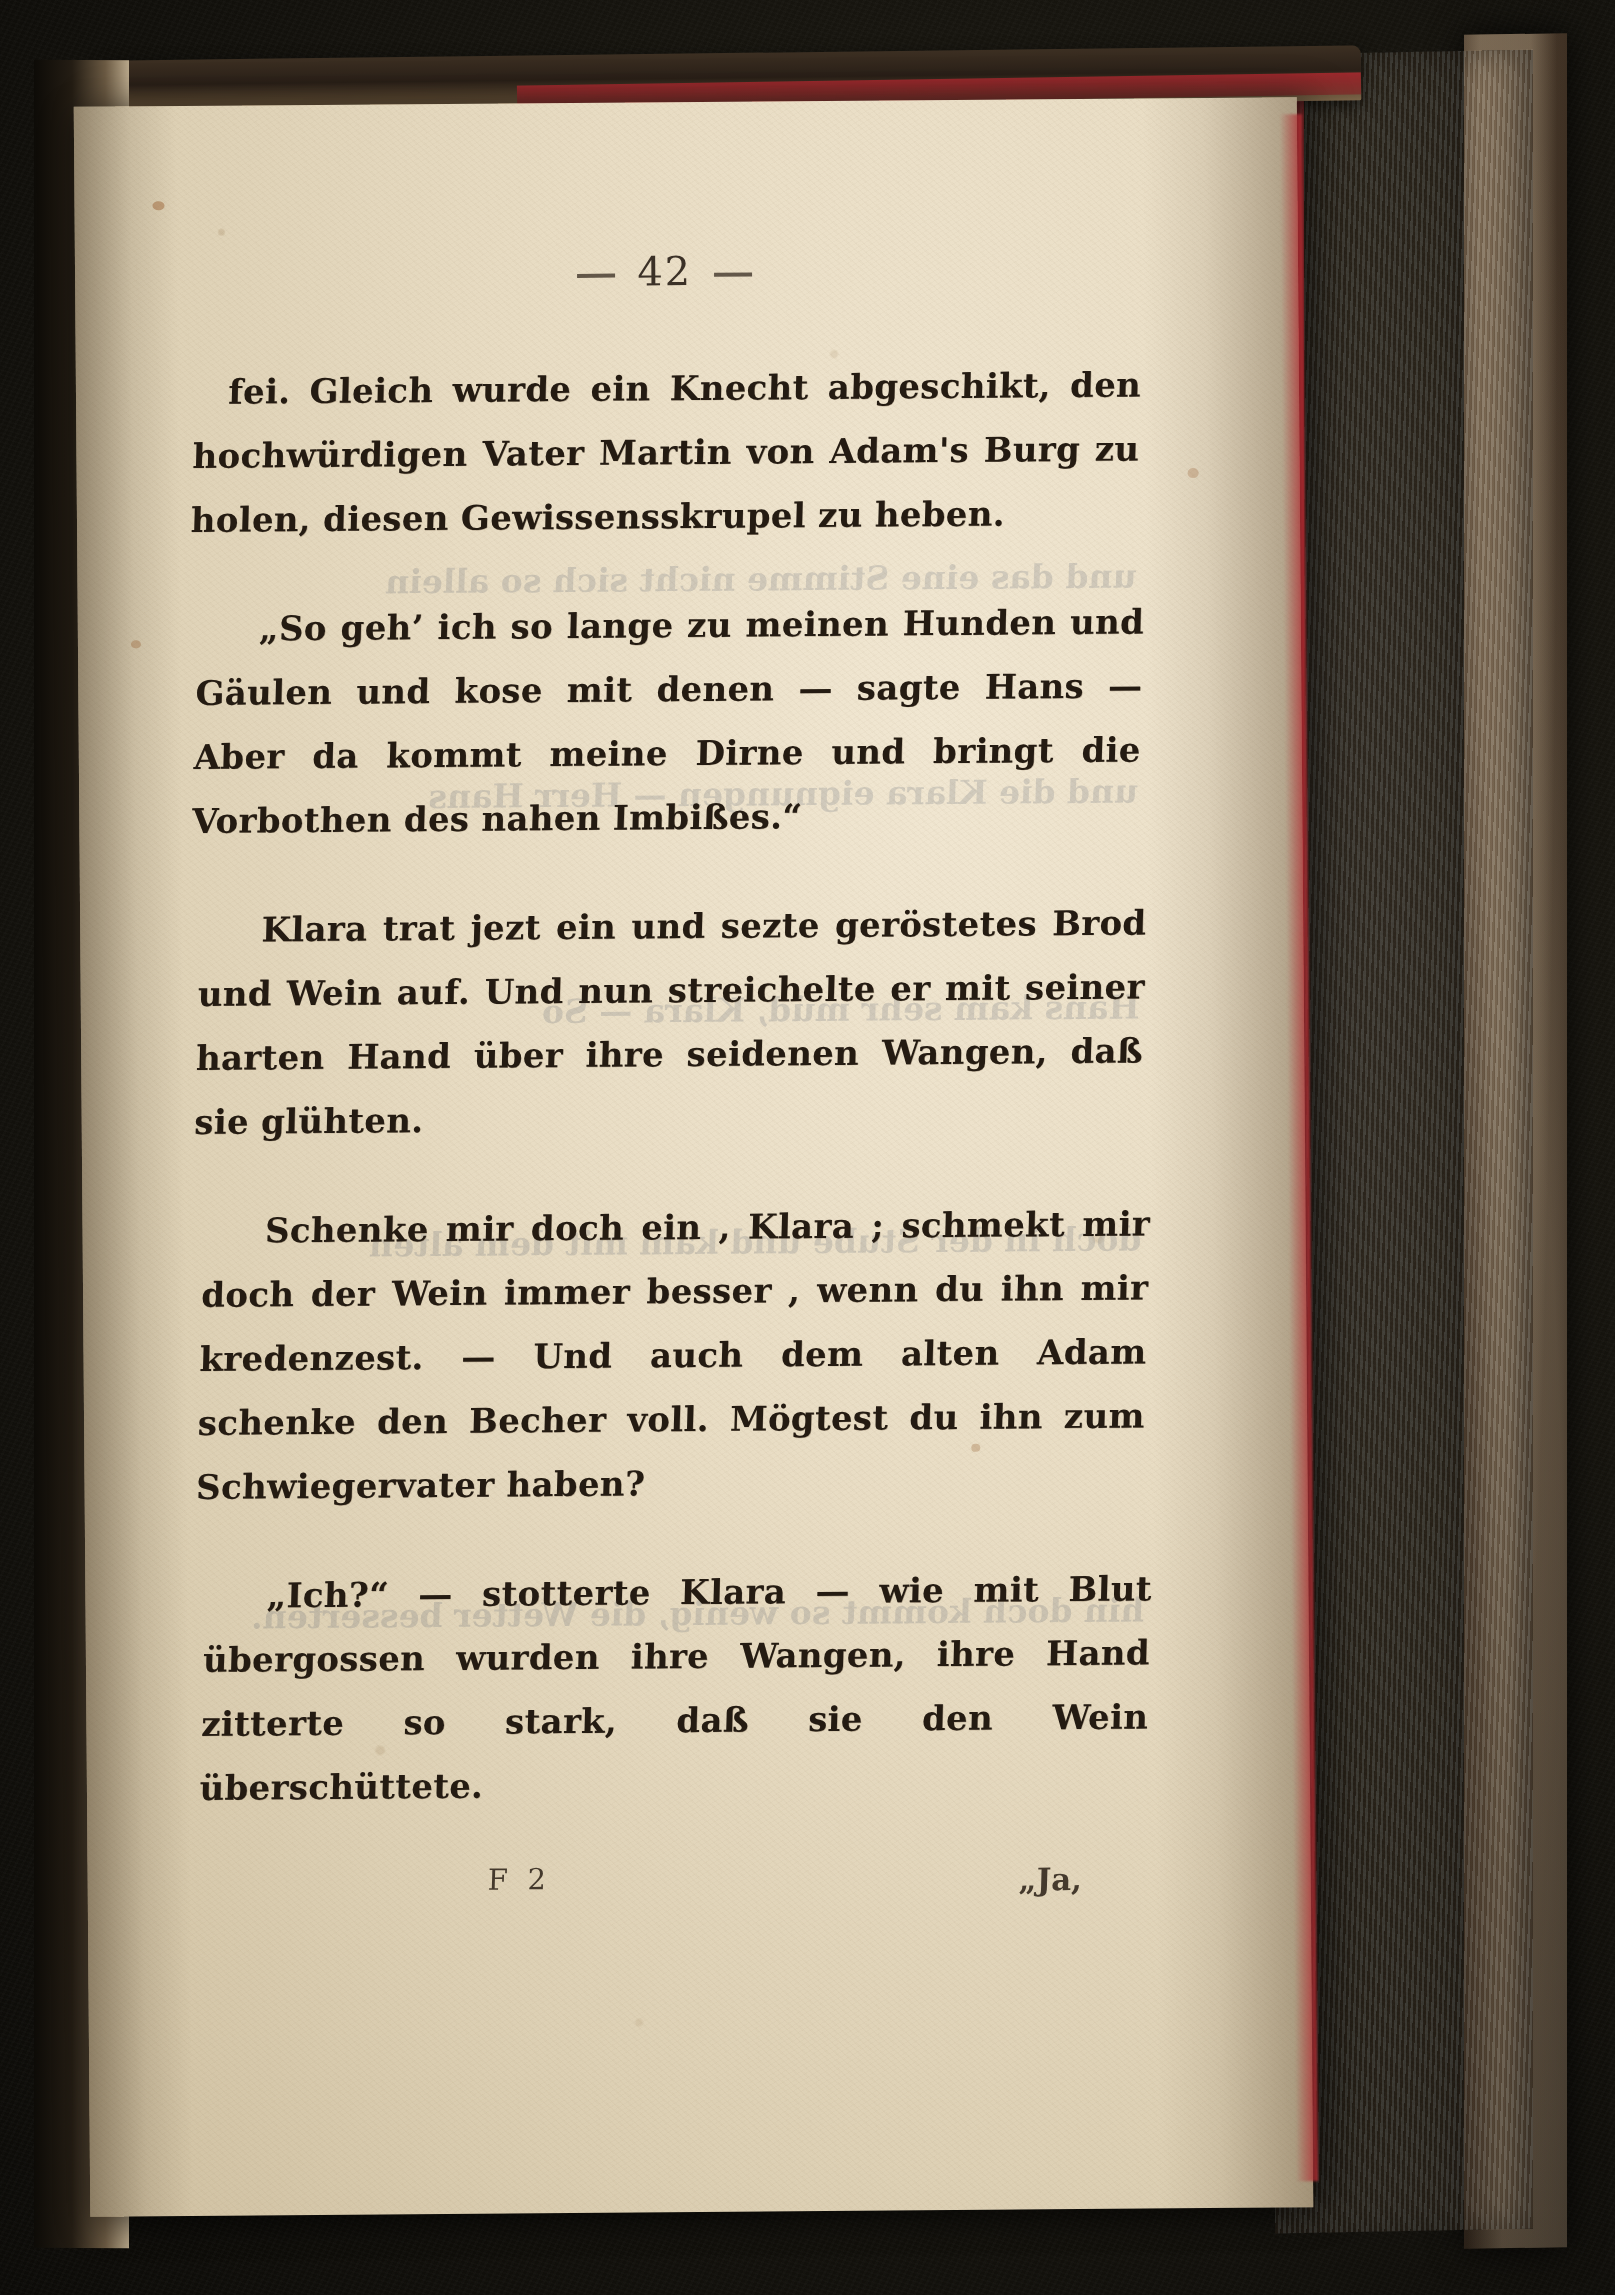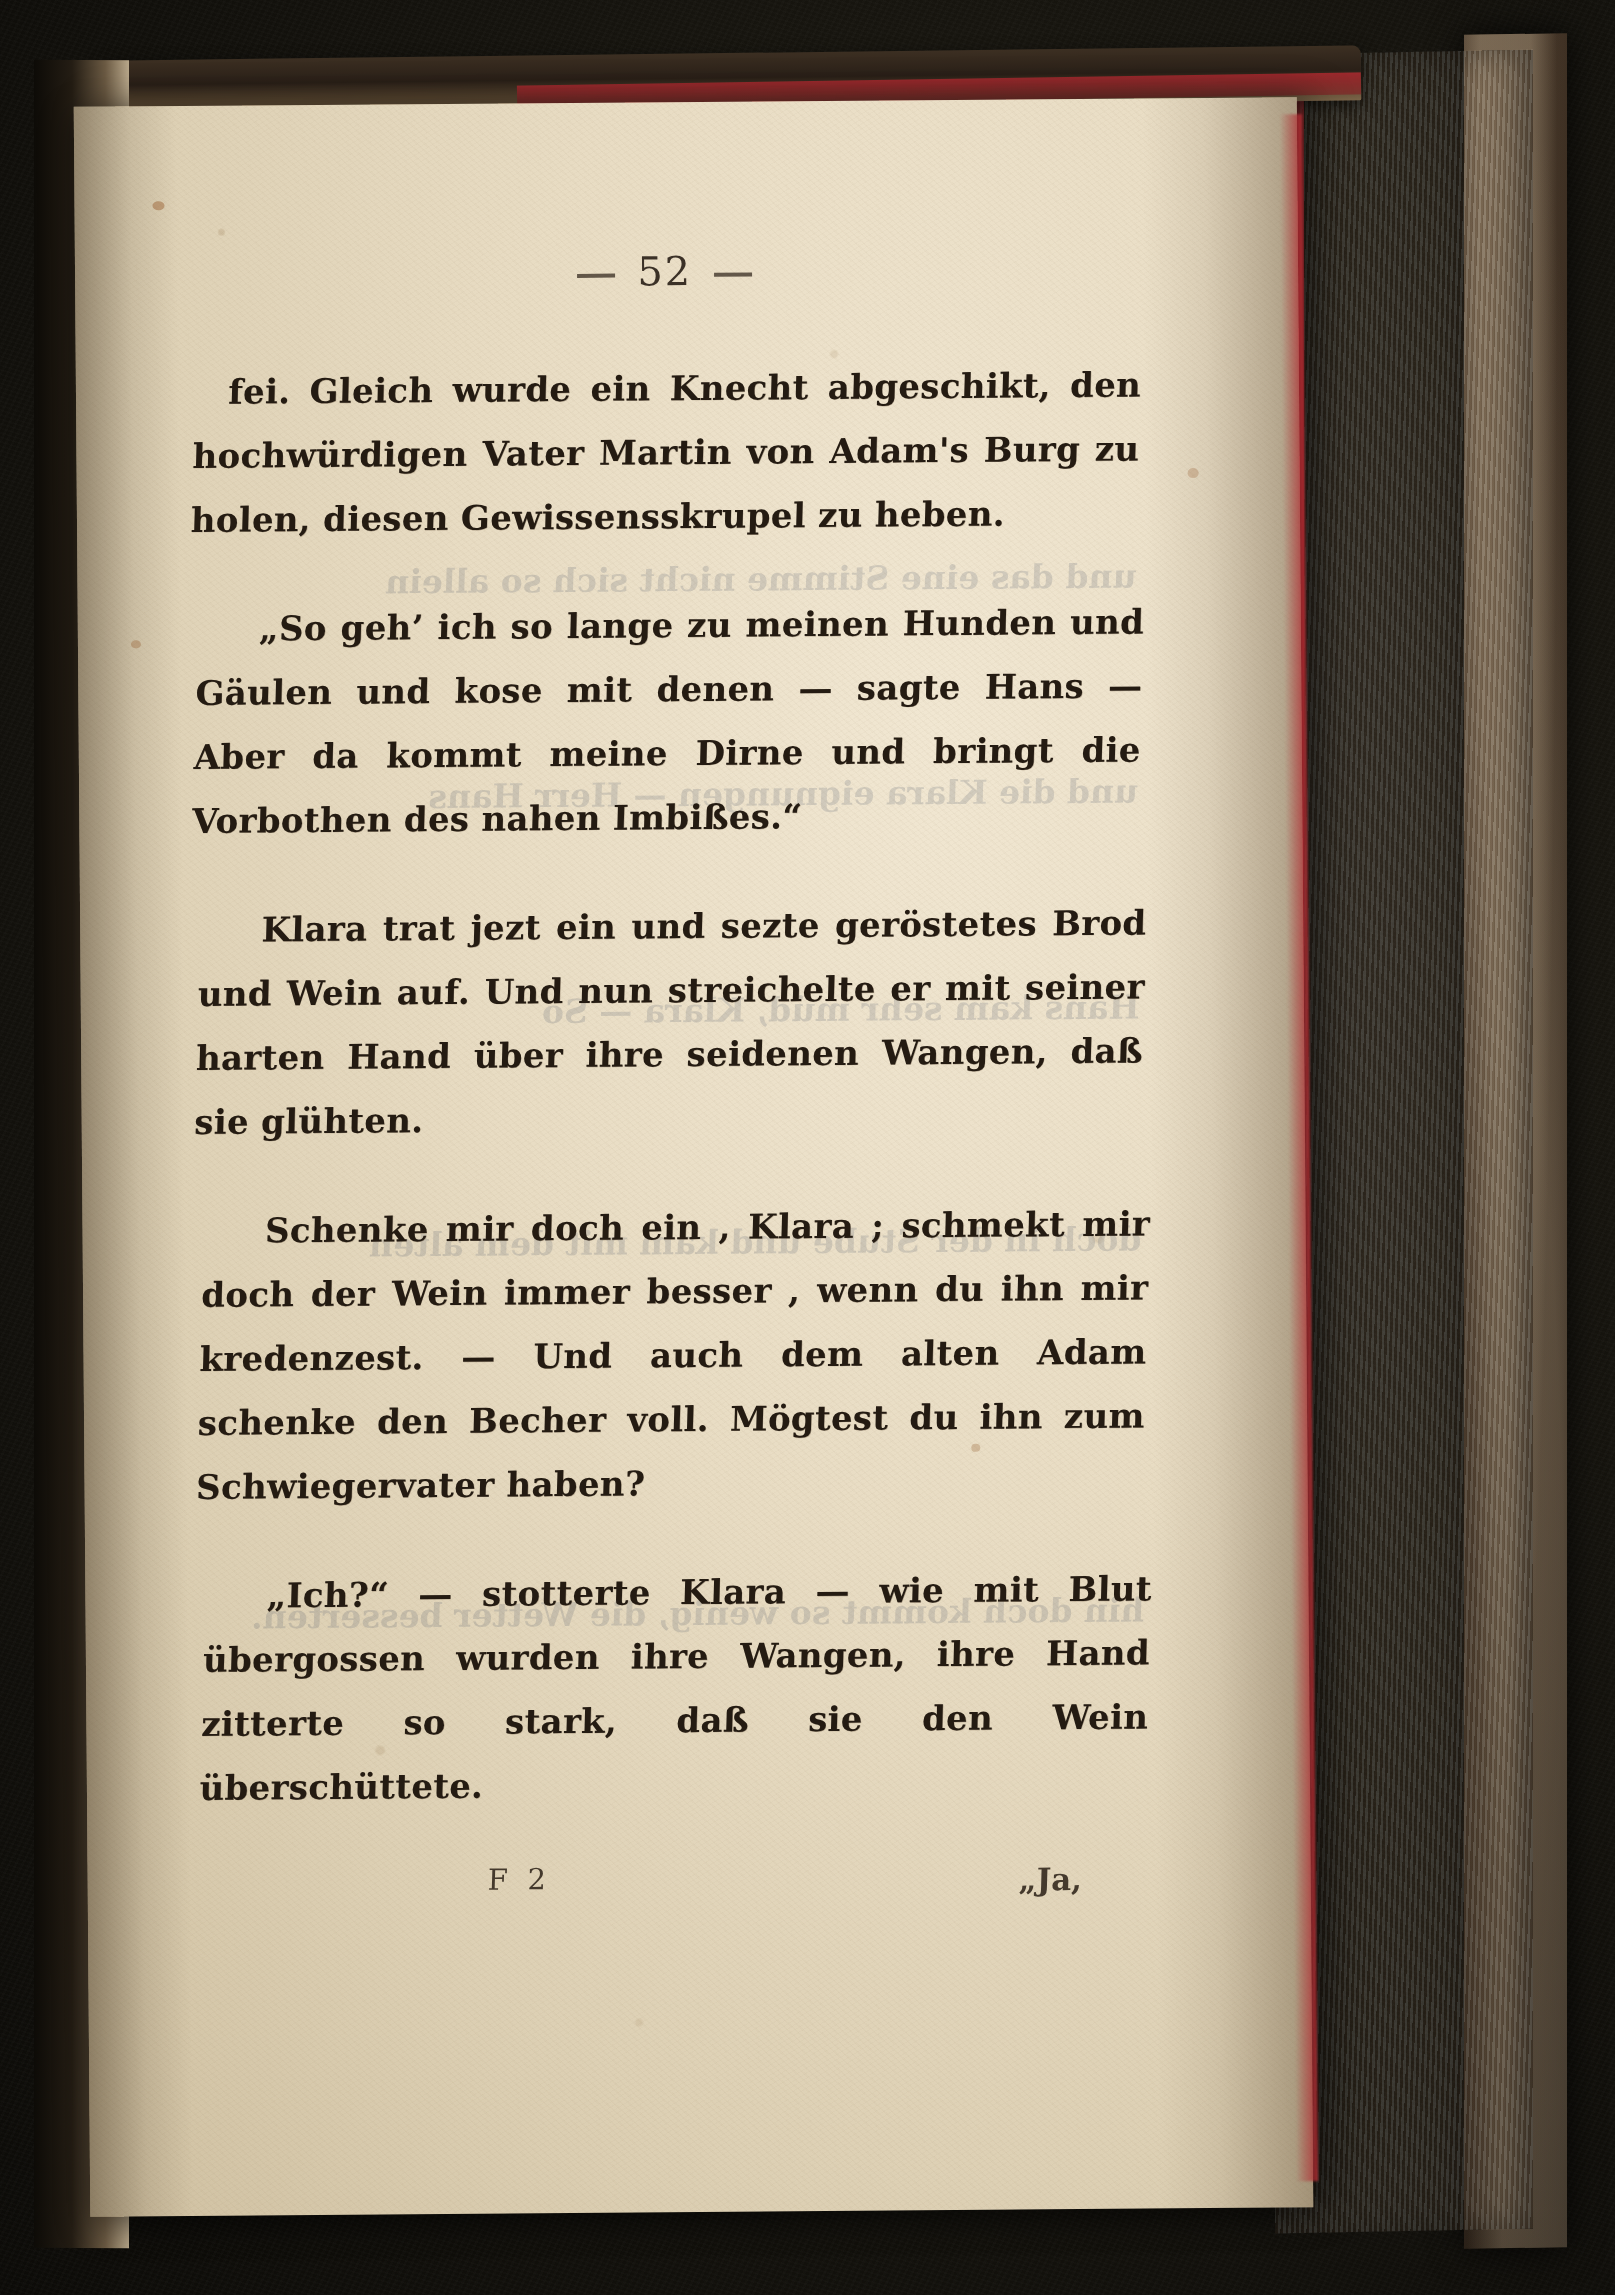--- a/index.html
+++ b/index.html
@@ -310,21 +310,21 @@
     <div class="showthrough" id="st5">hin doch kommt so wenig, die Wetter besserten.</div>
 
     <div class="stain" style="left:78px;top:95px;width:12px;height:8.6px;background:rgba(150,90,45,0.45);"></div>
     <div class="stain" style="left:53px;top:534px;width:9.5px;height:7.8px;background:rgba(150,95,50,0.35);"></div>
     <div class="stain" style="left:887px;top:1344px;width:8.6px;height:7.8px;background:rgba(150,95,50,0.30);"></div>
     <div class="stain" style="left:1111px;top:370px;width:11.2px;height:9.5px;background:rgba(150,95,50,0.28);"></div>
 
     <div class="text-col">
 
       <div class="folio">
-        <span class="rule"></span><span>52</span><span class="rule"></span>
+        <span class="rule"></span><span>42</span><span class="rule"></span>
       </div>
 
       <p class="para hang">fei. Gleich wurde ein Knecht abgeschikt, den hochwürdigen Vater Martin von Adam's Burg zu holen, diesen Gewissensskrupel zu heben.</p>
       <p class="para indent">„So geh’ ich so lange zu meinen Hunden und Gäulen und kose mit denen — sagte Hans — Aber da kommt meine Dirne und bringt die Vorbothen des nahen Imbißes.“</p>
       <p class="para indent">Klara trat jezt ein und sezte geröstetes Brod und Wein auf. Und nun streichelte er mit seiner harten Hand über ihre seidenen Wangen, daß sie glühten.</p>
       <p class="para indent">Schenke mir doch ein , Klara ; schmekt mir doch der Wein immer besser , wenn du ihn mir kredenzest. — Und auch dem alten Adam schenke den Becher voll. Mögtest du ihn zum Schwiegervater haben?</p>
       <p class="para indent">„Ich?“ — stotterte Klara — wie mit Blut übergossen wurden ihre Wangen, ihre Hand zitterte so stark, daß sie den Wein überschüttete.</p>
 
       <div class="signature-row">
         <span class="sig">F 2</span>

